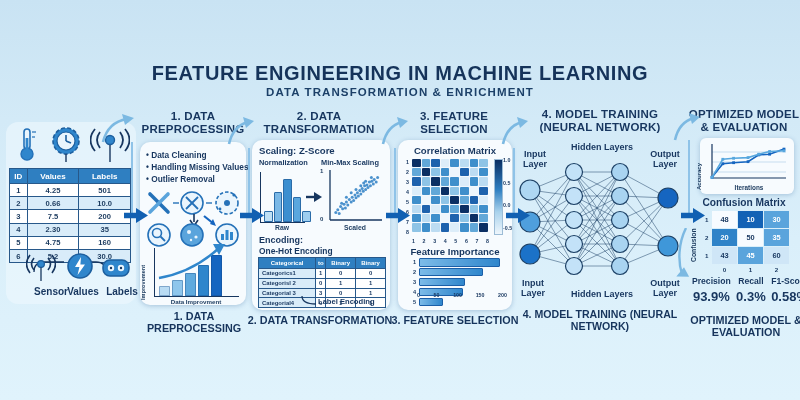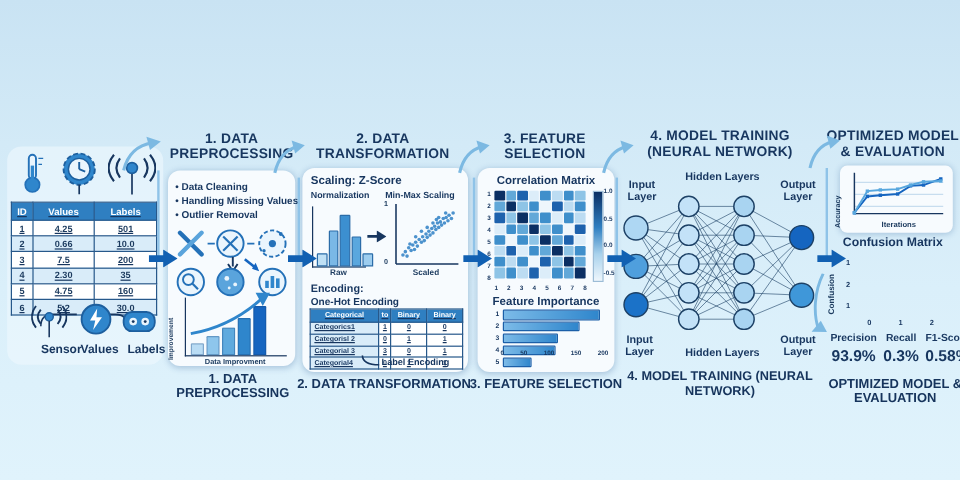--- a/index.html
+++ b/index.html
@@ -11,21 +11,21 @@
   }
   .abs{position:absolute;}
   .hd{font-weight:800;color:#17365f;text-align:center;line-height:1.12;letter-spacing:.2px;}
   .caption{font-weight:800;color:#16345c;text-align:center;line-height:1.15;}
   .card{position:absolute;background:#f7fbfe;border-radius:10px;box-shadow:0 1px 5px rgba(30,80,140,.28);}
   .softcard{position:absolute;background:rgba(236,247,253,.65);border-radius:12px;}
   
   #title{left:0;right:0;top:62px;font-size:20px;font-weight:800;text-align:center;letter-spacing:.6px;color:#15335a;}
   #subtitle{left:0;right:0;top:86px;font-size:11.5px;font-weight:700;text-align:center;letter-spacing:1.1px;color:#1c4068;}
   
-  table{border-collapse:collapse;text-decoration:underline;}
+  table{border-collapse:collapse;}
   .dtable{width:122px;font-size:7.6px;}
   .dtable th{background:#2f7fc1;color:#fff;font-size:8px;padding:2.5px 0;border:1px solid #27588a;}
   .dtable td{border:1px solid #27588a;text-align:center;padding:1.6px 0;font-weight:700;color:#1b3a5e;background:#fff;}
   .dtable tr:nth-child(even) td{background:#d9ecf9;}
   .enc{width:128px;font-size:5.9px;}
   .enc th{background:#2f7fc1;color:#fff;padding:2px 0;border:1px solid #27588a;font-size:6px;}
   .enc td{border:1px solid #27588a;text-align:center;padding:1.4px 0;font-weight:700;background:#fff;}
   .enc td:first-child{background:#d9ecf9;text-align:left;padding-left:3px;}
   
   .bullet{font-size:8.3px;font-weight:800;color:#17365f;line-height:1.45;white-space:nowrap;}
@@ -63,20 +63,22 @@
   .nn-label{font-size:9px;font-weight:800;color:#17365f;text-align:center;line-height:1.1;}
   .barbox{display:flex;align-items:flex-end;gap:2px;}
   .bar{width:9px;border-radius:1px 1px 0 0;border:1px solid rgba(20,70,130,.35);}
   .histbar{width:6.5px;border:1px solid #2b6ca8;border-radius:1px 1px 0 0;}
 </style>
 </head>
 <body>
 
 <div id="stage">
 
+  <div id="title" class="abs">FEATURE ENGINEERING IN MACHINE LEARNING</div>
+  <div id="subtitle" class="abs">DATA TRANSFORMATION &amp; ENRICHMENT</div>
 
   <div class="softcard" style="left:6px;top:122px;width:130px;height:182px;"></div>
 
   <svg class="abs" style="left:16px;top:126px;" width="22" height="36">
     <rect x="8" y="3" width="6" height="20" rx="3" fill="#eaf5fd" stroke="#2471b8" stroke-width="1.6"></rect>
     <circle cx="11" cy="28" r="6" fill="#2f86cc" stroke="#2471b8" stroke-width="1.4"></circle>
     <rect x="9.6" y="12" width="2.8" height="12" fill="#2f86cc"></rect>
     <line x1="16" y1="6" x2="20" y2="6" stroke="#2471b8" stroke-width="1.2"></line>
     <line x1="16" y1="11" x2="19" y2="11" stroke="#2471b8" stroke-width="1.2"></line>
   </svg>
@@ -566,20 +568,31 @@
       <rect x="76.6" y="9.399999999999997" width="2.8" height="2.8" fill="#57a7de"></rect>
     </svg>
   <div class="abs tiny" style="left:706px;top:184px;width:86px;text-align:center;font-size:6.4px;">Iterations</div>
   <div class="abs" style="left:688px;top:197px;width:112px;text-align:center;font-size:10.2px;font-weight:800;">Confusion Matrix</div>
   <div class="abs tiny rot" style="left:697px;top:255px;font-size:6.8px;">Confusion</div>
   <div class="abs cm-rowlabels" id="cmRows" style="left:705px;top:211px;">
       <div>1</div>
       <div>2</div>
       <div>1</div>
     </div>
+  <div class="abs" id="cmGrid" style="left:712px;top:211px;">
+      <div class="cm-cell cm-plain">48</div>
+      <div class="cm-cell cm-dark">10</div>
+      <div class="cm-cell cm-mid">30</div>
+      <div class="cm-cell cm-middark">20</div>
+      <div class="cm-cell cm-plain">50</div>
+      <div class="cm-cell cm-mid">35</div>
+      <div class="cm-cell cm-light">43</div>
+      <div class="cm-cell cm-mid">45</div>
+      <div class="cm-cell cm-light">60</div>
+    </div>
   <div class="abs cm-collabels" id="cmCols" style="left:712px;top:266px;">
       <div>0</div>
       <div>1</div>
       <div>2</div>
     </div>
   <div class="abs" id="metricsRow" style="left:692px;top:276px;">
     <div class="metric">
       <div class="m-lbl">Precision</div>
       <div class="m-val">93.9%</div>
     </div>

